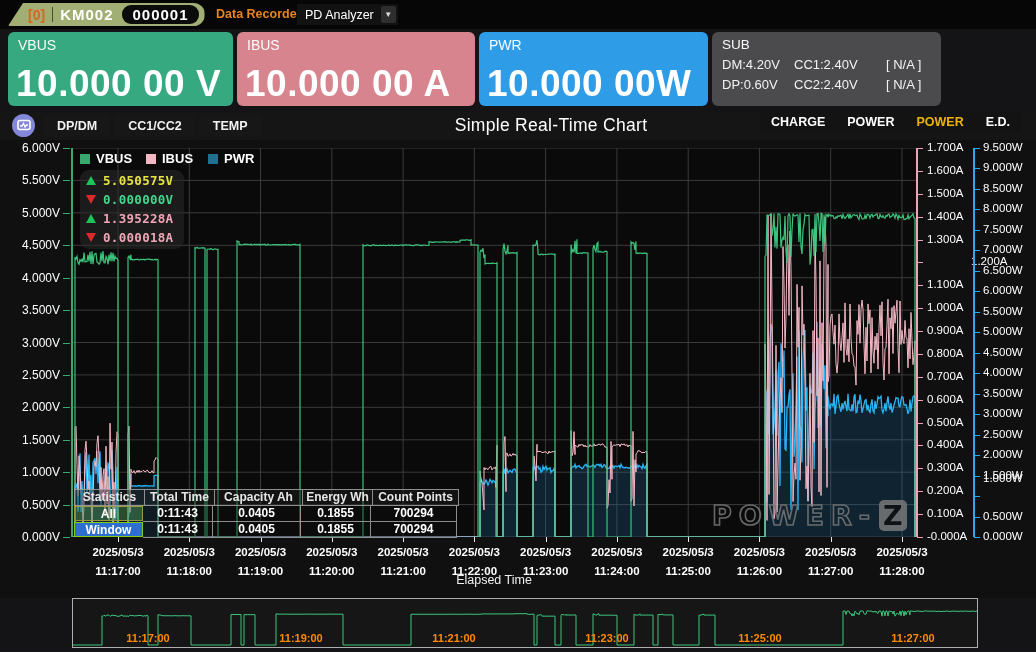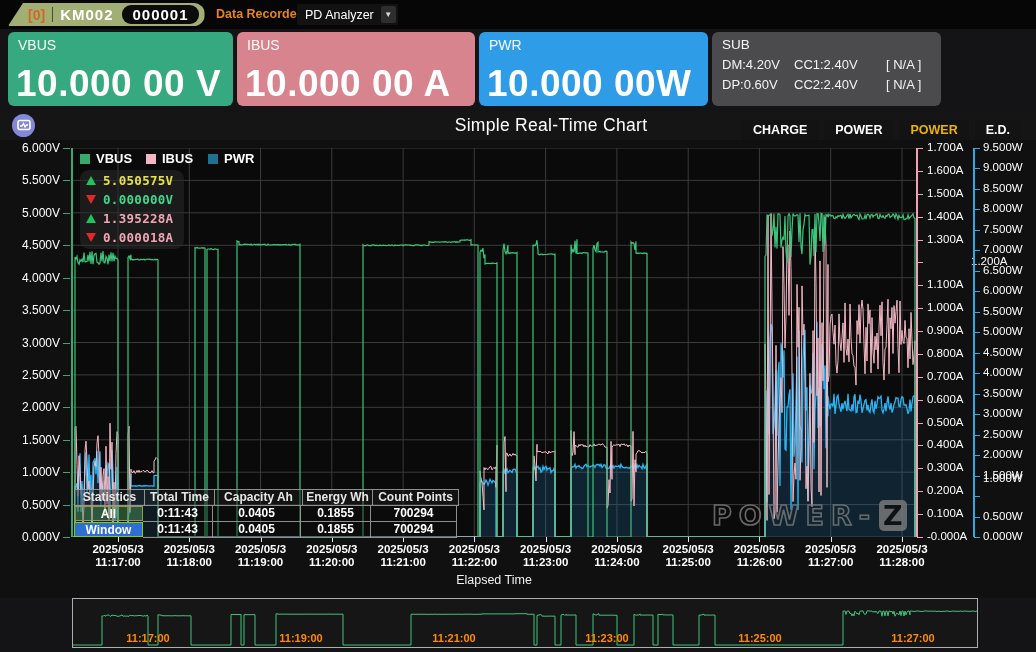--- a/index.html
+++ b/index.html
@@ -37,35 +37,35 @@
 
   
   #toolbar{position:absolute;left:0;top:112px;width:1036px;height:28px;background:#151515;}
   #chart-icon{position:absolute;left:12px;top:2px;width:23px;height:23px;border-radius:50%;background:#8487da;
       display:flex;align-items:center;justify-content:center;}
   #left-tabs{position:absolute;left:44px;top:3px;display:flex;gap:5px;}
   .ltab{height:22px;line-height:22px;padding:0 13px;background:#171717;color:#f2f2f2;
       font-weight:bold;font-size:12.5px;cursor:pointer;}
   #chart-title{position:absolute;left:395px;width:312px;top:3px;text-align:center;color:#fff;
       font-size:17.5px;font-weight:500;letter-spacing:.3px;}
-  #right-tabs{position:absolute;right:15px;top:8px;display:flex;gap:6px;}
+  #right-tabs{position:absolute;right:15px;top:0;display:flex;}
   .rtab{height:20px;line-height:20px;padding:0 11px;background:#131313;color:#fff;
       font-weight:bold;font-size:12.5px;cursor:pointer;}
   .rtab.active{color:#eab308;}
 
   
   #chart-zone{position:absolute;left:0;top:140px;width:1036px;height:458px;background:#101010;}
   #plot{position:absolute;left:72px;top:8px;width:844px;height:389px;background:#0a0a0a;}
   .axis-label{position:absolute;color:#fff;font-size:12px;white-space:nowrap;}
   .axis-label.small{font-size:11.5px;}
   .tick{position:absolute;height:1px;}
   .axis-line{position:absolute;width:2px;}
   .xtick{position:absolute;width:1px;height:5px;background:#e8e8e8;top:397px;}
   .xlabel{position:absolute;top:403px;width:74px;text-align:center;color:#fff;font-weight:bold;
-      font-size:11.5px;line-height:13px;white-space:pre-line;}
+      font-size:11.5px;line-height:19px;white-space:pre-line;}
   #elapsed-label{position:absolute;left:414px;top:433px;width:160px;text-align:center;color:#f0f0f0;font-size:12.5px;}
 
   
   #legend{position:absolute;top:11px;left:0;}
   .legend-item{position:absolute;display:flex;align-items:center;gap:6px;color:#fff;font-weight:bold;font-size:13px;}
   .swatch{width:10px;height:10px;display:inline-block;}
   #readout-panel{position:absolute;left:80px;top:30px;width:104px;height:79px;background:rgba(42,42,42,.55);border-radius:9px;}
   .readout{position:absolute;left:86px;display:flex;align-items:center;gap:7px;
       font-family:"DejaVu Sans Mono",monospace;font-weight:bold;font-size:12.5px;letter-spacing:.3px;}
   .tri-up{width:0;height:0;border-left:5px solid transparent;border-right:5px solid transparent;border-bottom:9px solid #1ec35a;}
@@ -138,20 +138,25 @@
     </div>
   </div>
 
   <div id="toolbar">
     <div id="chart-icon">
       <svg width="14" height="13" viewBox="0 0 14 13">
         <rect x="1" y="1.5" width="12" height="9" rx="2" fill="none" stroke="#fff" stroke-width="1.6"></rect>
         <polyline points="3,7 5,7 6.5,4.5 8,8 9.5,6 11,6" fill="none" stroke="#fff" stroke-width="1.3"></polyline>
       </svg>
     </div>
+    <div id="left-tabs">
+        <div class="ltab">DP/DM</div>
+        <div class="ltab">CC1/CC2</div>
+        <div class="ltab">TEMP</div>
+      </div>
     <div id="chart-title">Simple Real-Time Chart</div>
     <div id="right-tabs">
         <div class="rtab">CHARGE</div>
         <div class="rtab">POWER</div>
         <div class="rtab active">POWER</div>
         <div class="rtab">E.D.</div>
       </div>
   </div>
 
   <div id="chart-zone">

